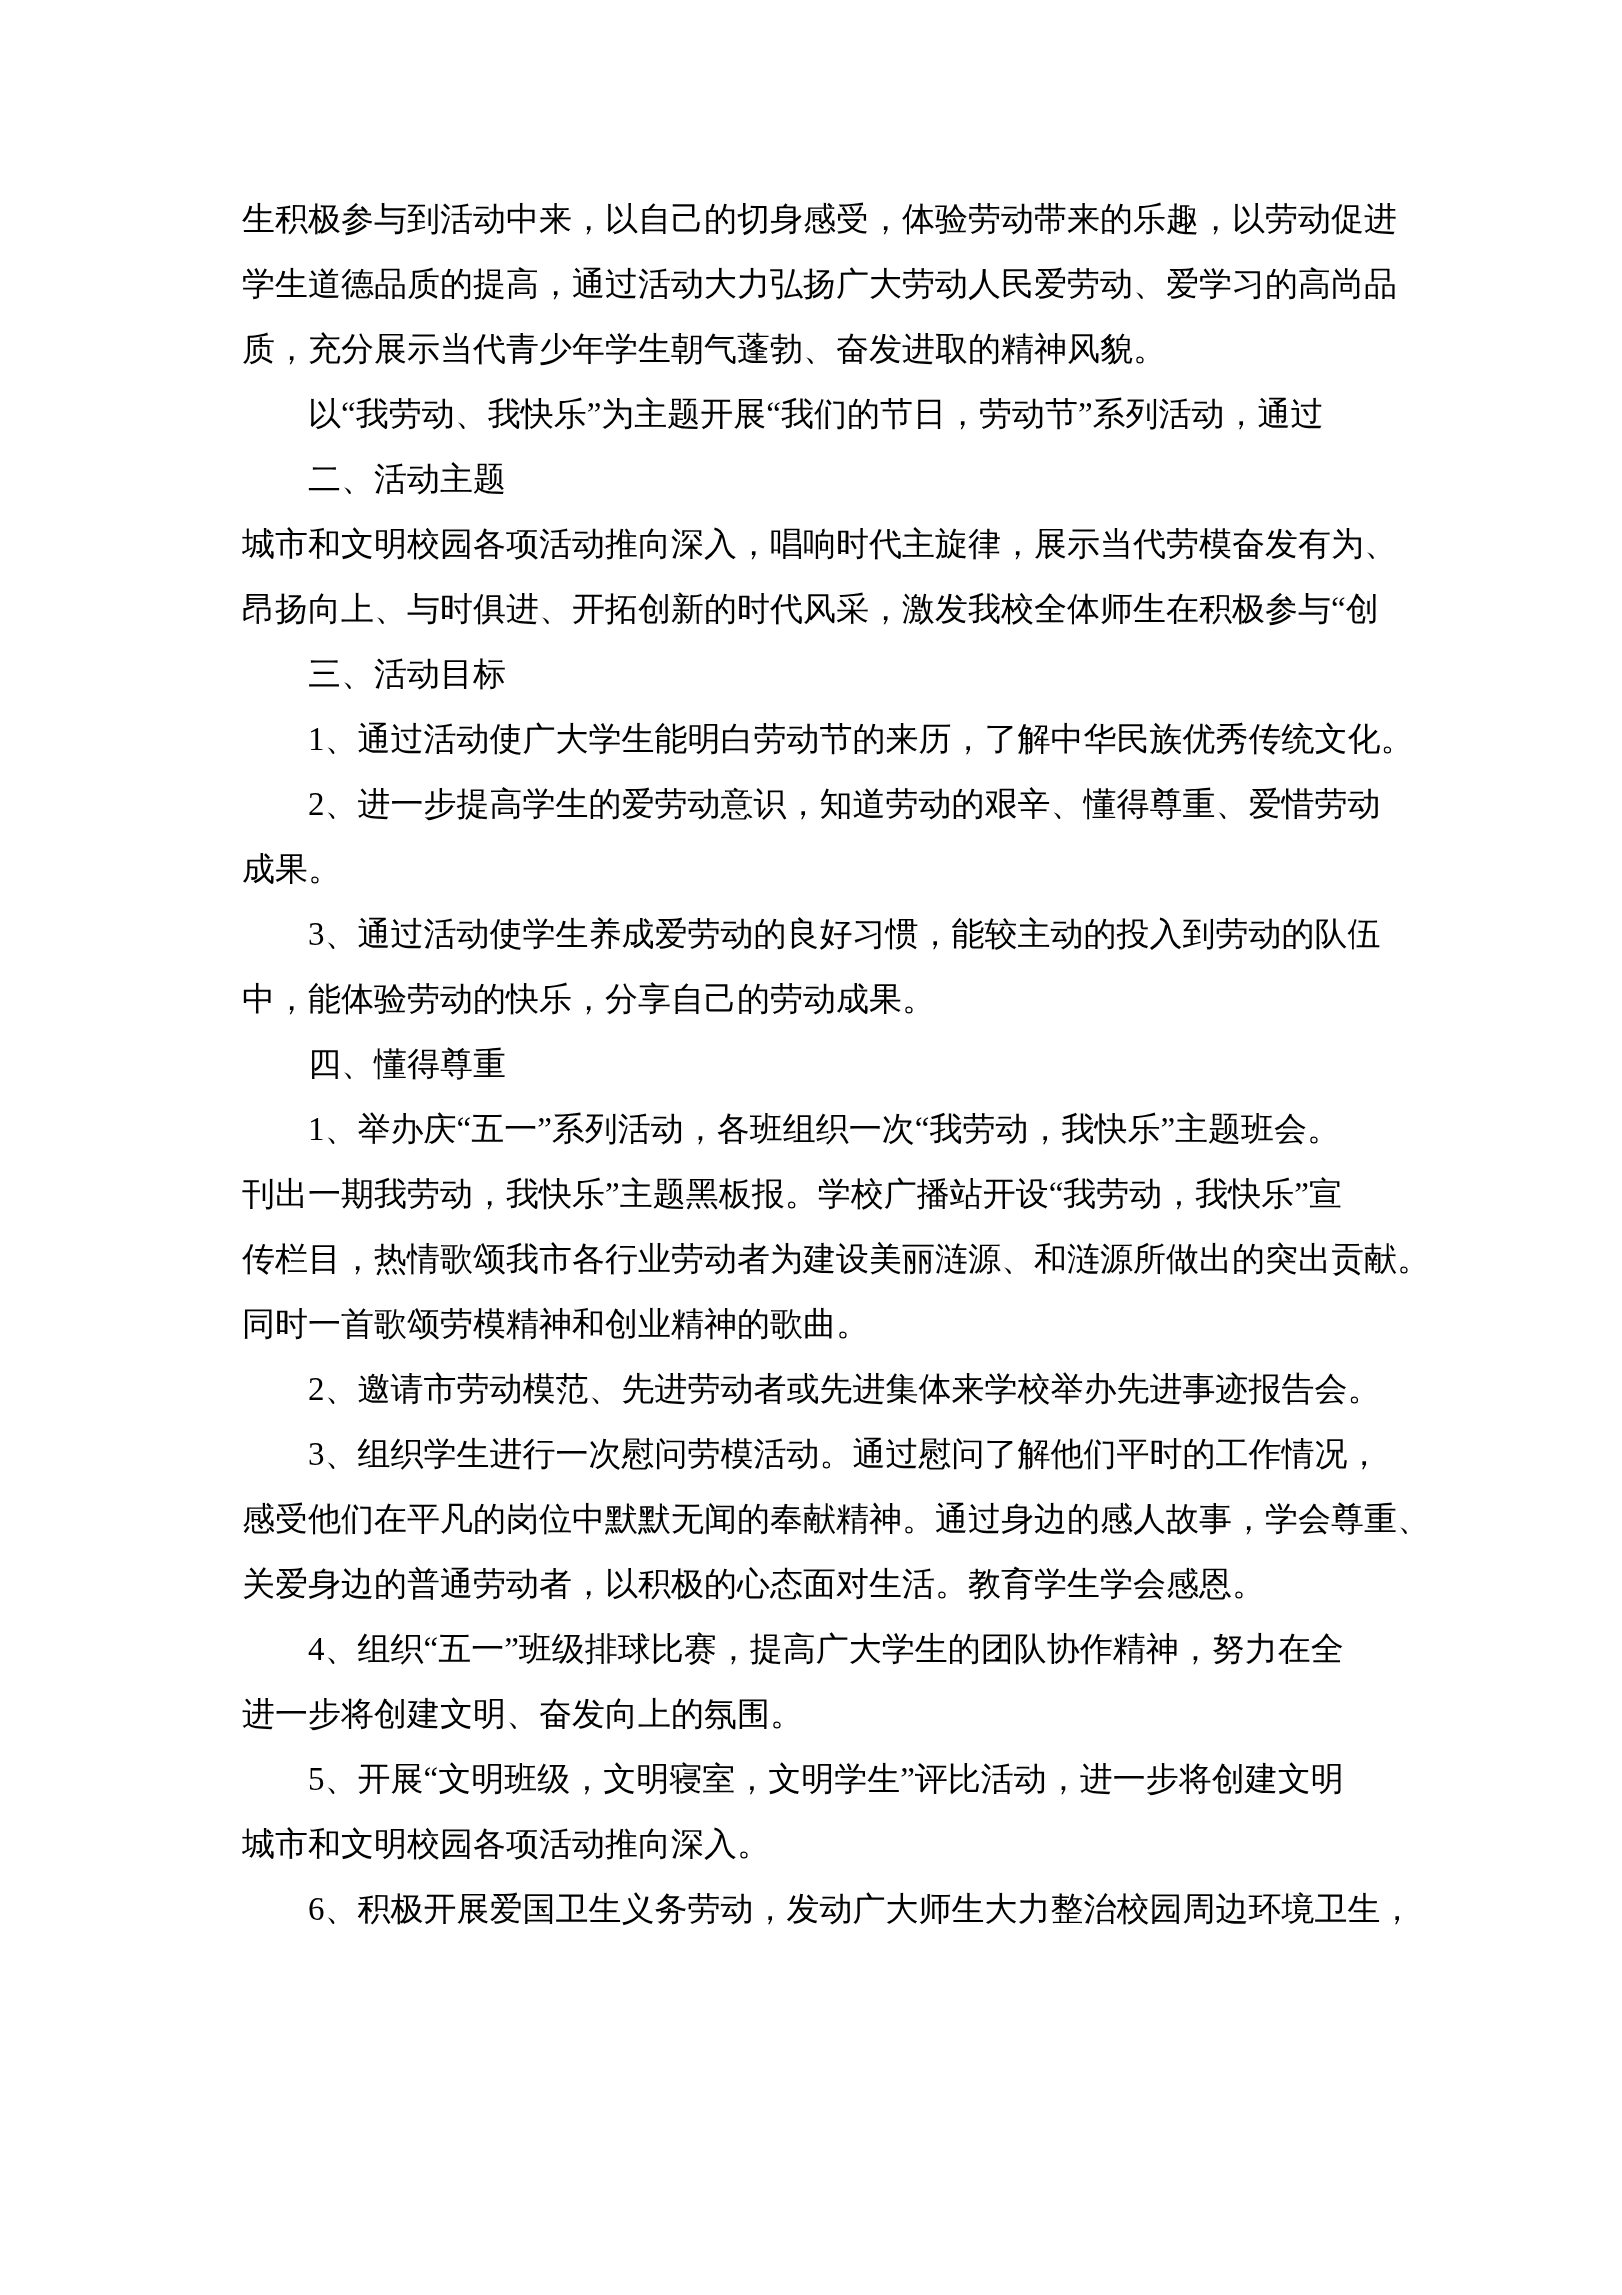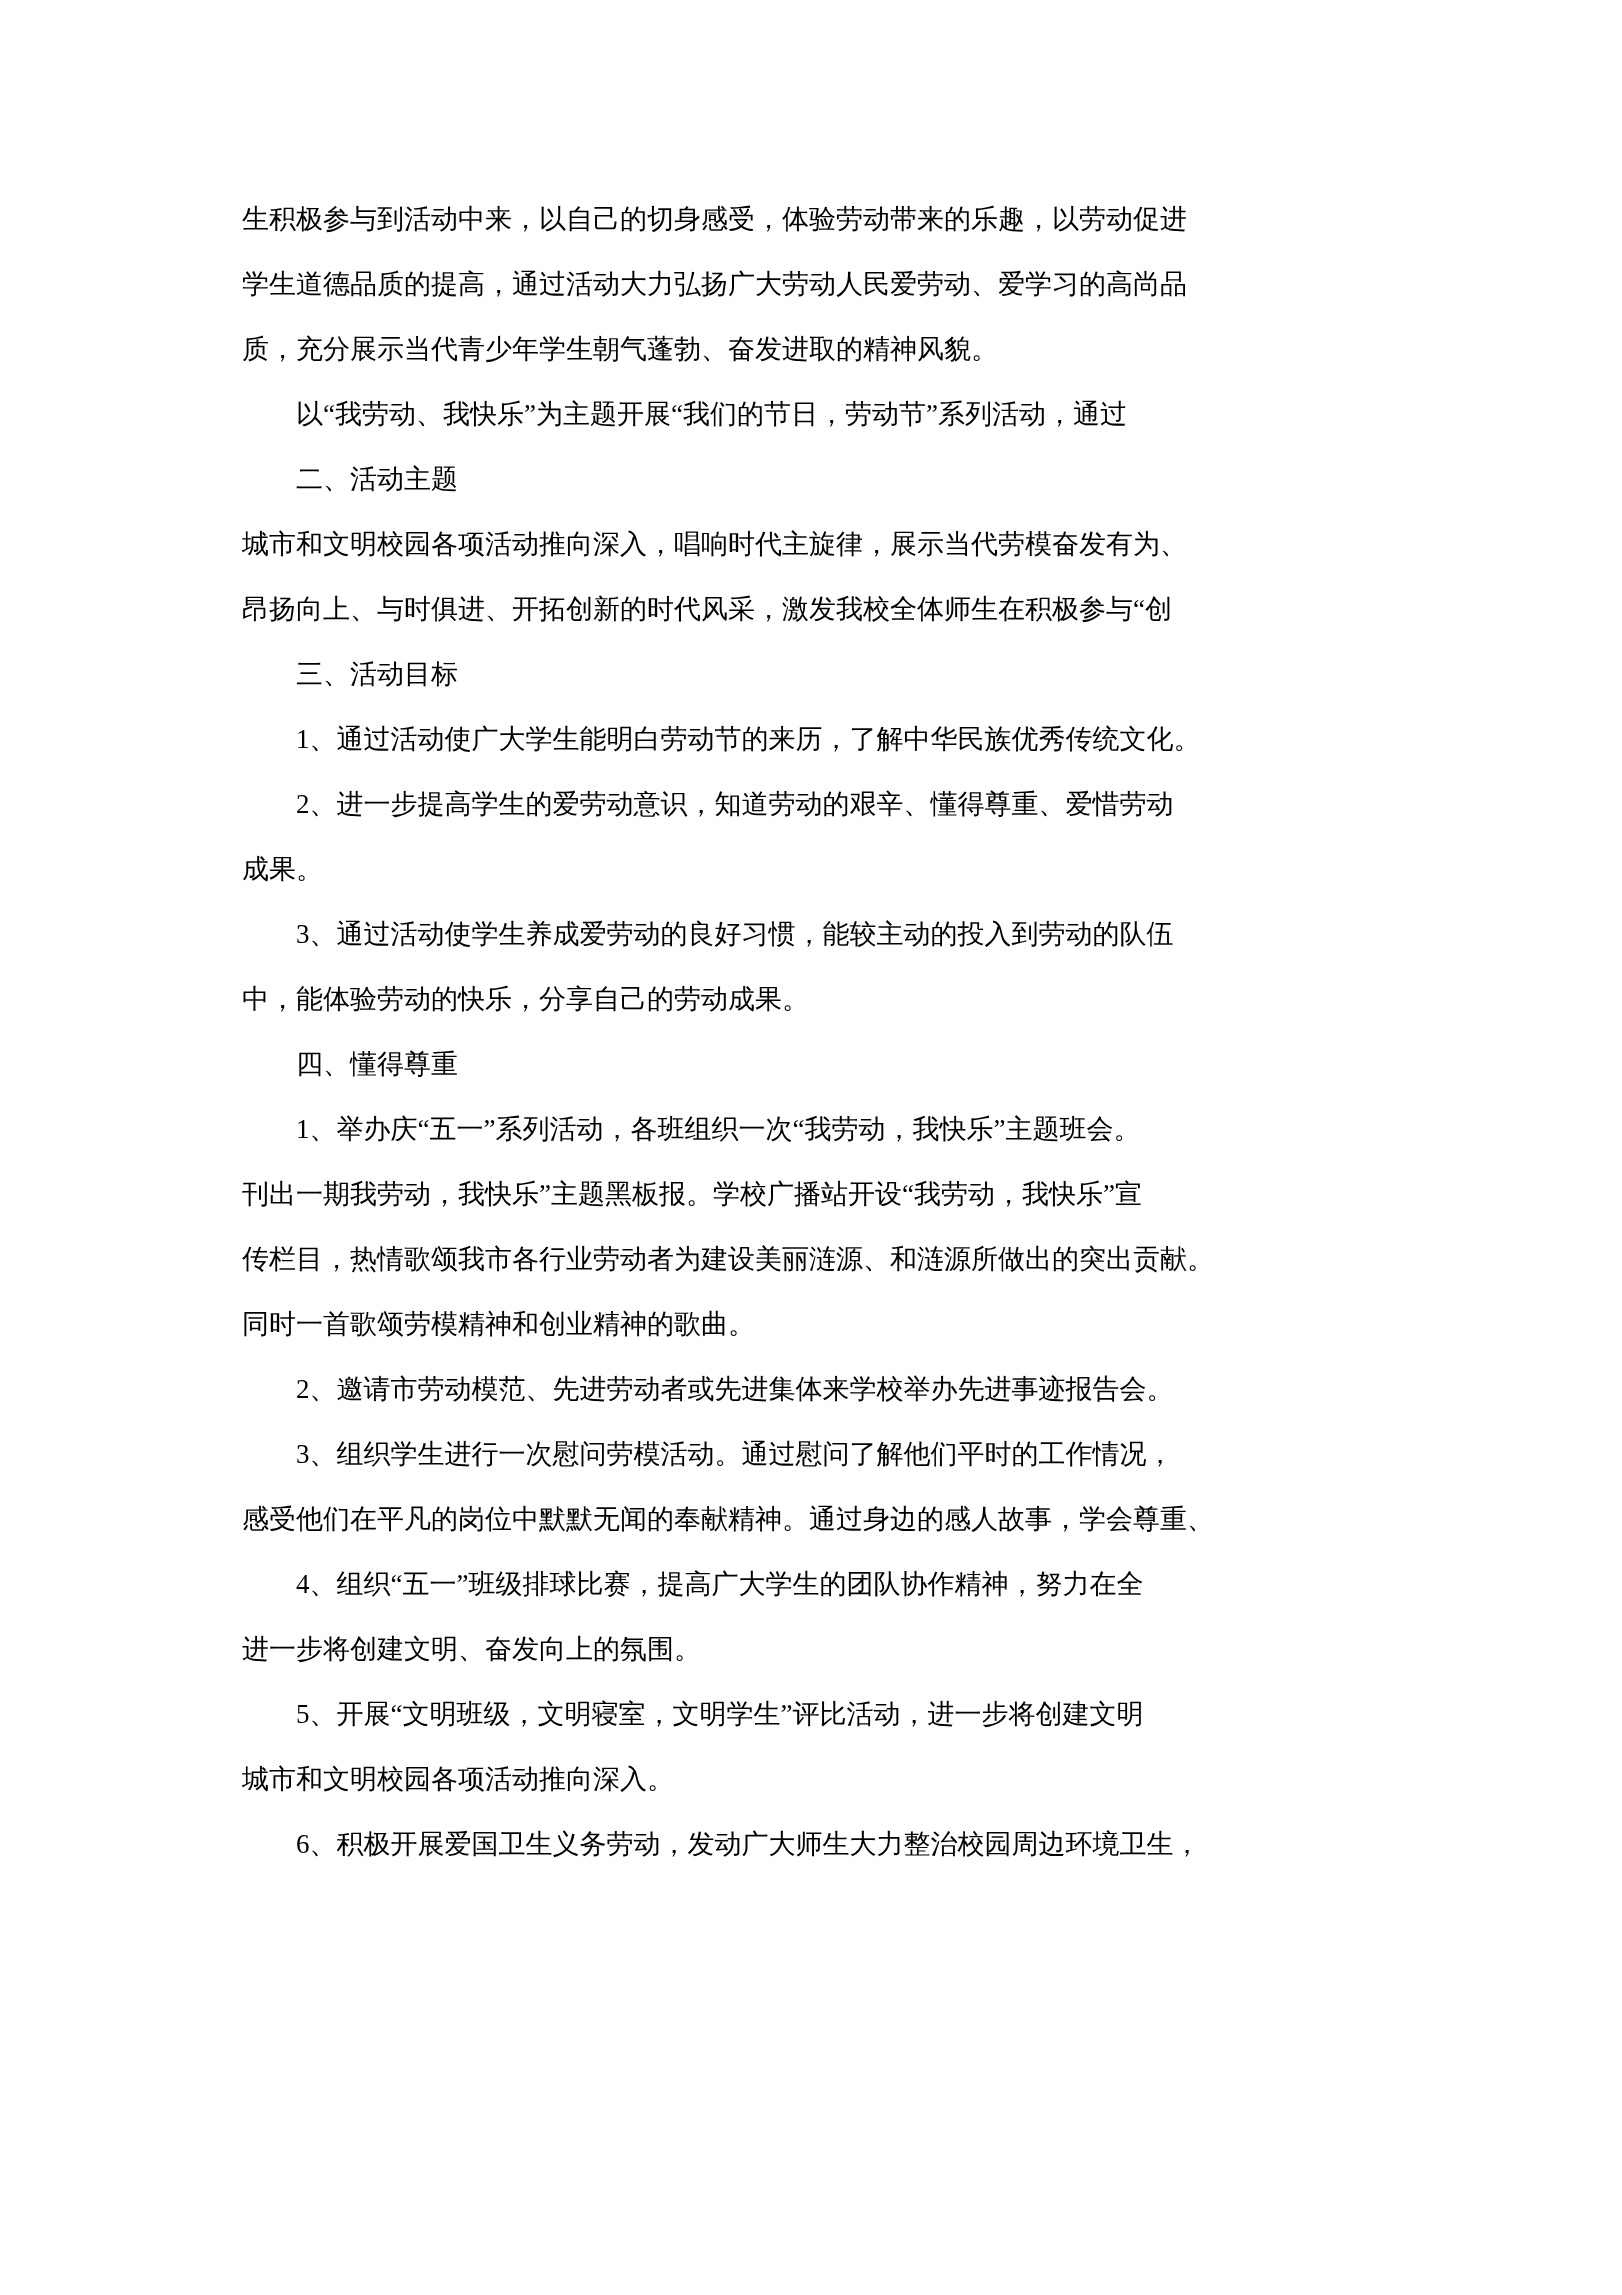--- a/index.html
+++ b/index.html
@@ -21,21 +21,21 @@
   }
   .text-block {
     position: absolute;
     left: 242px;
     top: 187px;
     width: 1184px;
   }
   .line {
     height: 65px;
     line-height: 65px;
-    font-size: 27px;
+    font-size: 33px;
     font-weight: normal;
     color: #000000;
     white-space: pre;
     text-align: left;
   }
 </style>
 </head>
 <body>
 
 <div class="page">
@@ -78,20 +78,21 @@
 
       <div class="line">同时一首歌颂劳模精神和创业精神的歌曲。</div>
 
       <div class="line">　　2、邀请市劳动模范、先进劳动者或先进集体来学校举办先进事迹报告会。</div>
 
 
       <div class="line">　　3、组织学生进行一次慰问劳模活动。通过慰问了解他们平时的工作情况，</div>
 
       <div class="line">感受他们在平凡的岗位中默默无闻的奉献精神。通过身边的感人故事，学会尊重、</div>
 
+      <div class="line">关爱身边的普通劳动者，以积极的心态面对生活。教育学生学会感恩。</div>
 
       <div class="line">　　4、组织“五一”班级排球比赛，提高广大学生的团队协作精神，努力在全</div>
 
       <div class="line">进一步将创建文明、奋发向上的氛围。</div>
 
       <div class="line">　　5、开展“文明班级，文明寝室，文明学生”评比活动，进一步将创建文明</div>
 
       <div class="line">城市和文明校园各项活动推向深入。</div>
 
       <div class="line">　　6、积极开展爱国卫生义务劳动，发动广大师生大力整治校园周边环境卫生，</div>

